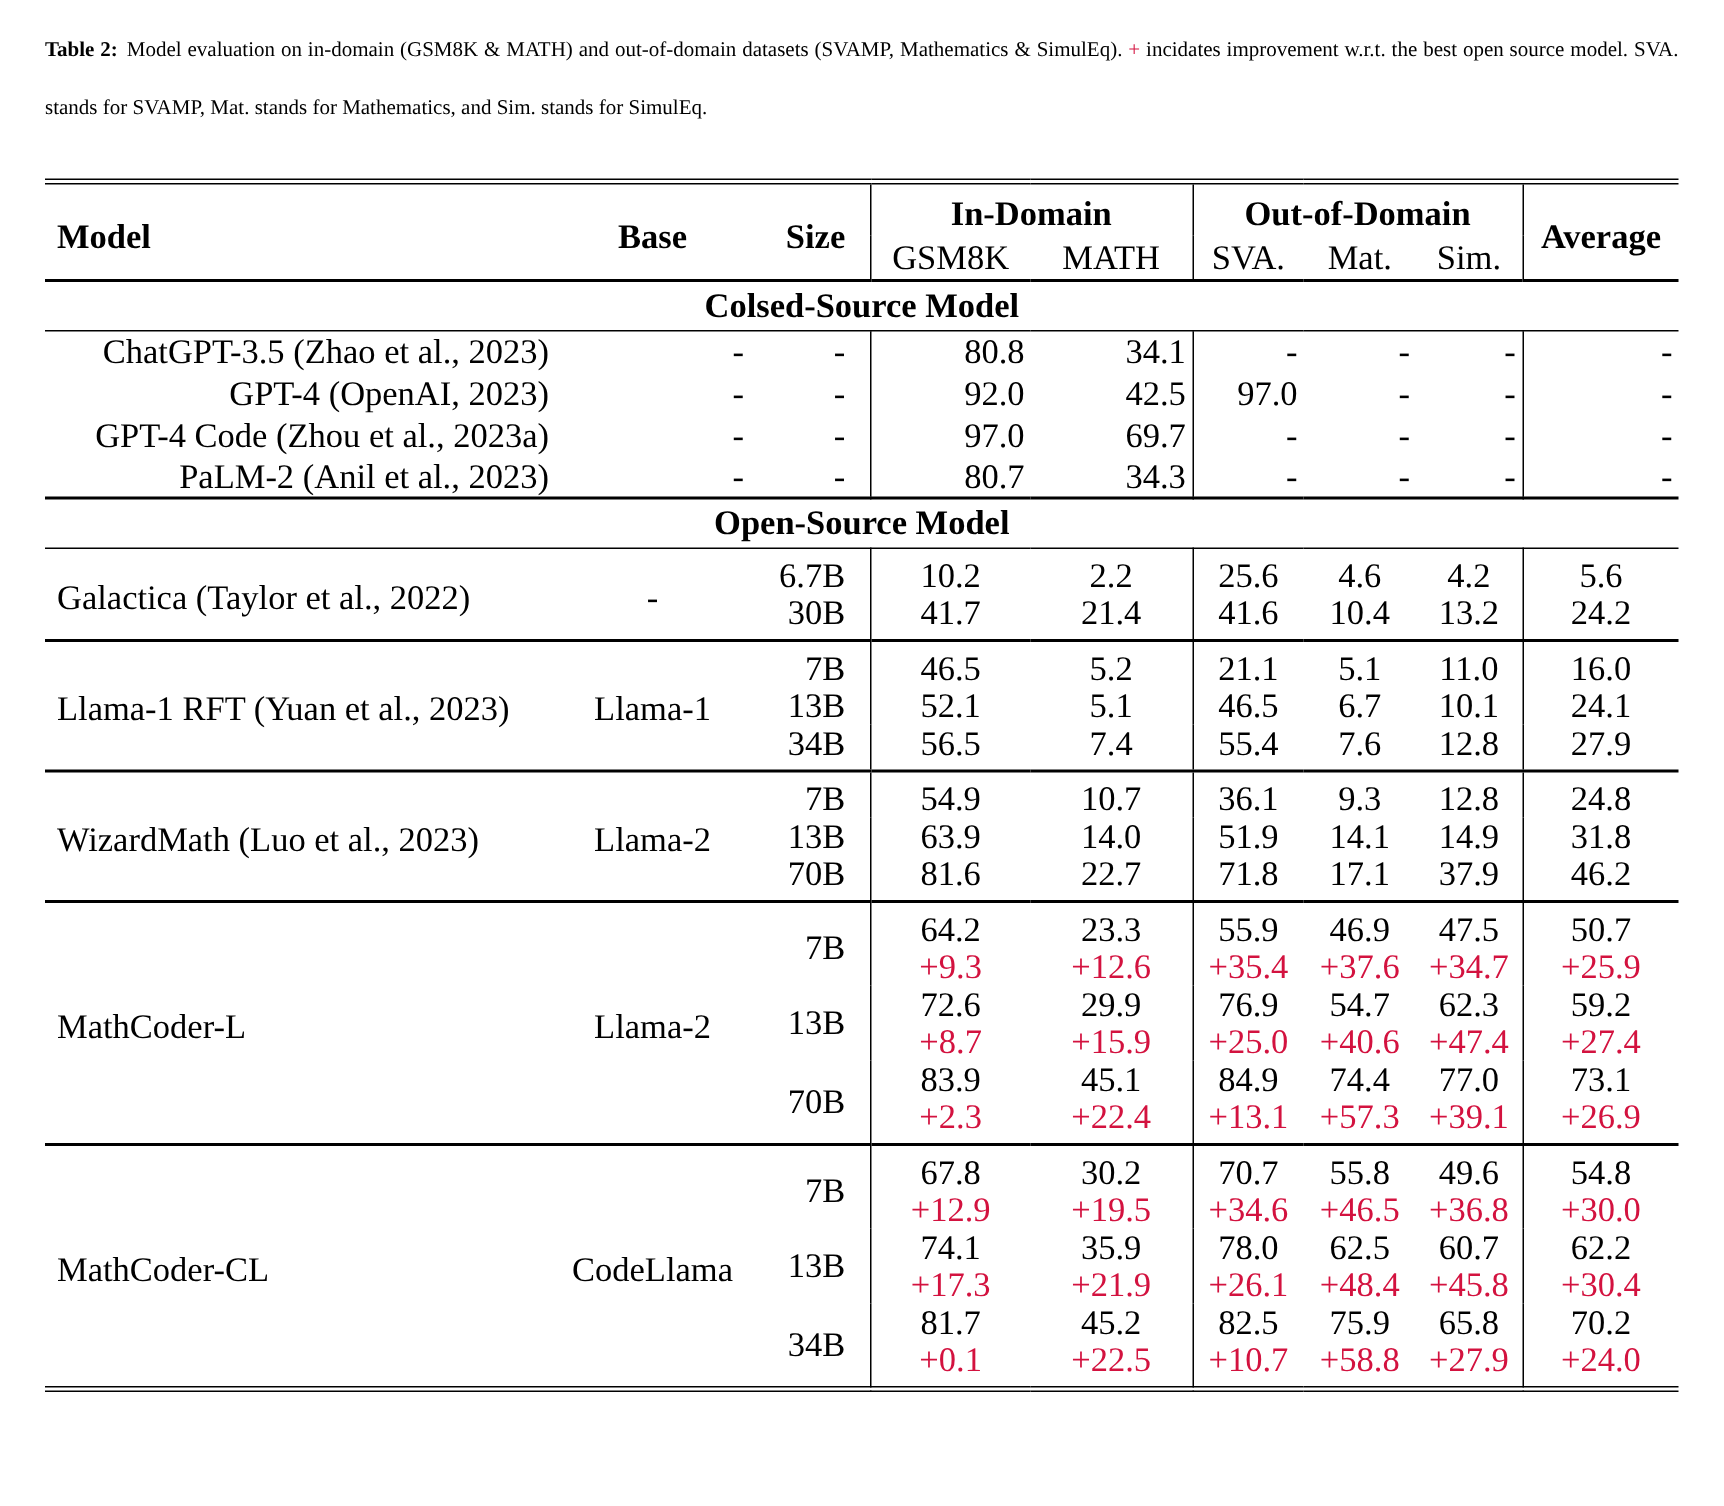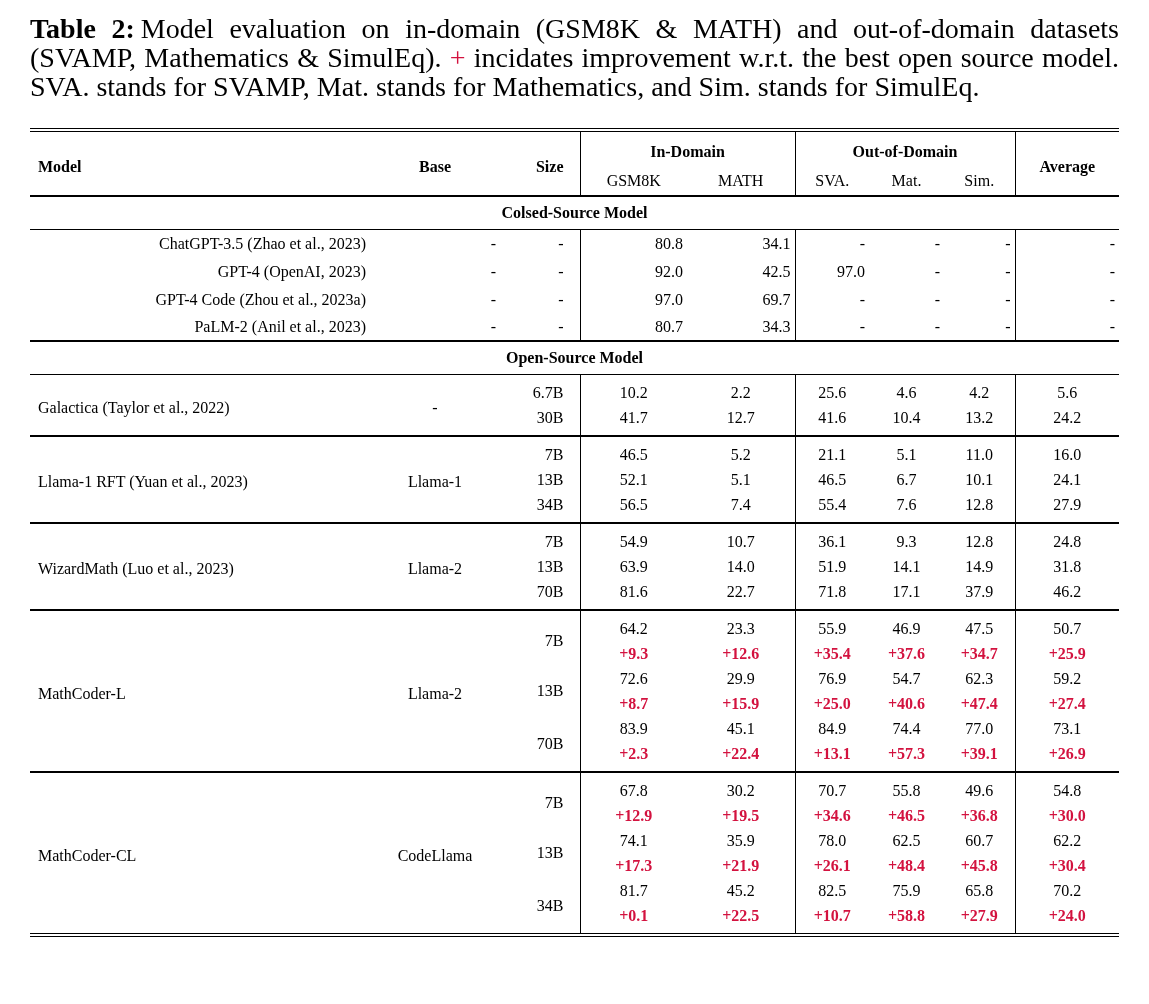--- a/index.html
+++ b/index.html
@@ -5,29 +5,29 @@
   * { margin:0; padding:0; box-sizing:border-box; }
   html,body { background:#ffffff; }
   body {
     width:1149px; height:1004px; overflow:hidden;
     font-family:"Liberation Serif","DejaVu Serif",serif;
     color:#000;
   }
   .page { padding:14px 30px 0 30px; }
 
   
-  .caption { font-size:28px; line-height:29px; text-align:justify; }
+  .caption { font-size:14px; line-height:39px; text-align:justify; }
   .caption .lbl { font-weight:bold; margin-right:6px; }
   .red-plus { color:var(--red,#d3123f); }
 
   
   table.results {
     margin-top:27px;
     border-collapse:collapse; table-layout:fixed;
-    width:1089px; font-size:16px;
+    width:1089px; font-size:23px;
     border-bottom:4px double #000;
   }
   th, td { font-weight:normal; padding:1px 4px; line-height:23px; vertical-align:middle; }
 
   col.w-model{width:340px} col.w-base{width:130px} col.w-size{width:80px}
   col.w-g{width:107px} col.w-m{width:108px}
   col.w-sva{width:74px} col.w-mat{width:75px} col.w-sim{width:71px} col.w-avg{width:104px}
 
   .c  { text-align:center; }
   .tl { text-align:left; padding-left:8px; }
@@ -41,21 +41,21 @@
 
   tr.section td {
     border-top:2px solid #000; border-bottom:1px solid #000;
     font-weight:bold; text-align:center; height:33px;
   }
   tr.closed-row td { height:28px;text-align:right; }
   tbody.group td { height:25px; }
   tr.gtop td { border-top:2px solid #000; }
   tr.pt td { padding-top:6px; }
   tr.pb td { padding-bottom:6px; }
-  .delta { color:var(--red,#d3123f); font-weight:bold;margin-top:44px; }
+  .delta { color:var(--red,#d3123f); font-weight:normal;margin-top:44px; }
 </style>
 </head>
 <body>
 
 <div class="page">
 
   <p class="caption"><span class="lbl">Table 2:</span><span>Model evaluation on in-domain (GSM8K &amp; MATH) and out-of-domain datasets (SVAMP, Mathematics &amp; SimulEq). </span><span class="red-plus">+</span><span> incidates improvement w.r.t. the best open source model. SVA. stands for SVAMP, Mat. stands for Mathematics, and Sim. stands for SimulEq.</span></p>
 
   <table class="results">
     <colgroup>
@@ -155,21 +155,21 @@
         <td class="c vl">10.2</td>
         <td class="c">2.2</td>
         <td class="c vl">25.6</td>
         <td class="c">4.6</td>
         <td class="c">4.2</td>
         <td class="c vl">5.6</td>
       </tr>
       <tr class="pb">
         <td class="size">30B</td>
         <td class="c vl">41.7</td>
-        <td class="c">12.7</td>
+        <td class="c">21.4</td>
         <td class="c vl">41.6</td>
         <td class="c">10.4</td>
         <td class="c">13.2</td>
         <td class="c vl">24.2</td>
       </tr>
     </tbody>
 
     <tbody class="group">
       <tr class="gtop pt">
         <td rowspan="3" class="tl">Llama-1 RFT (Yuan et al., 2023)</td>

